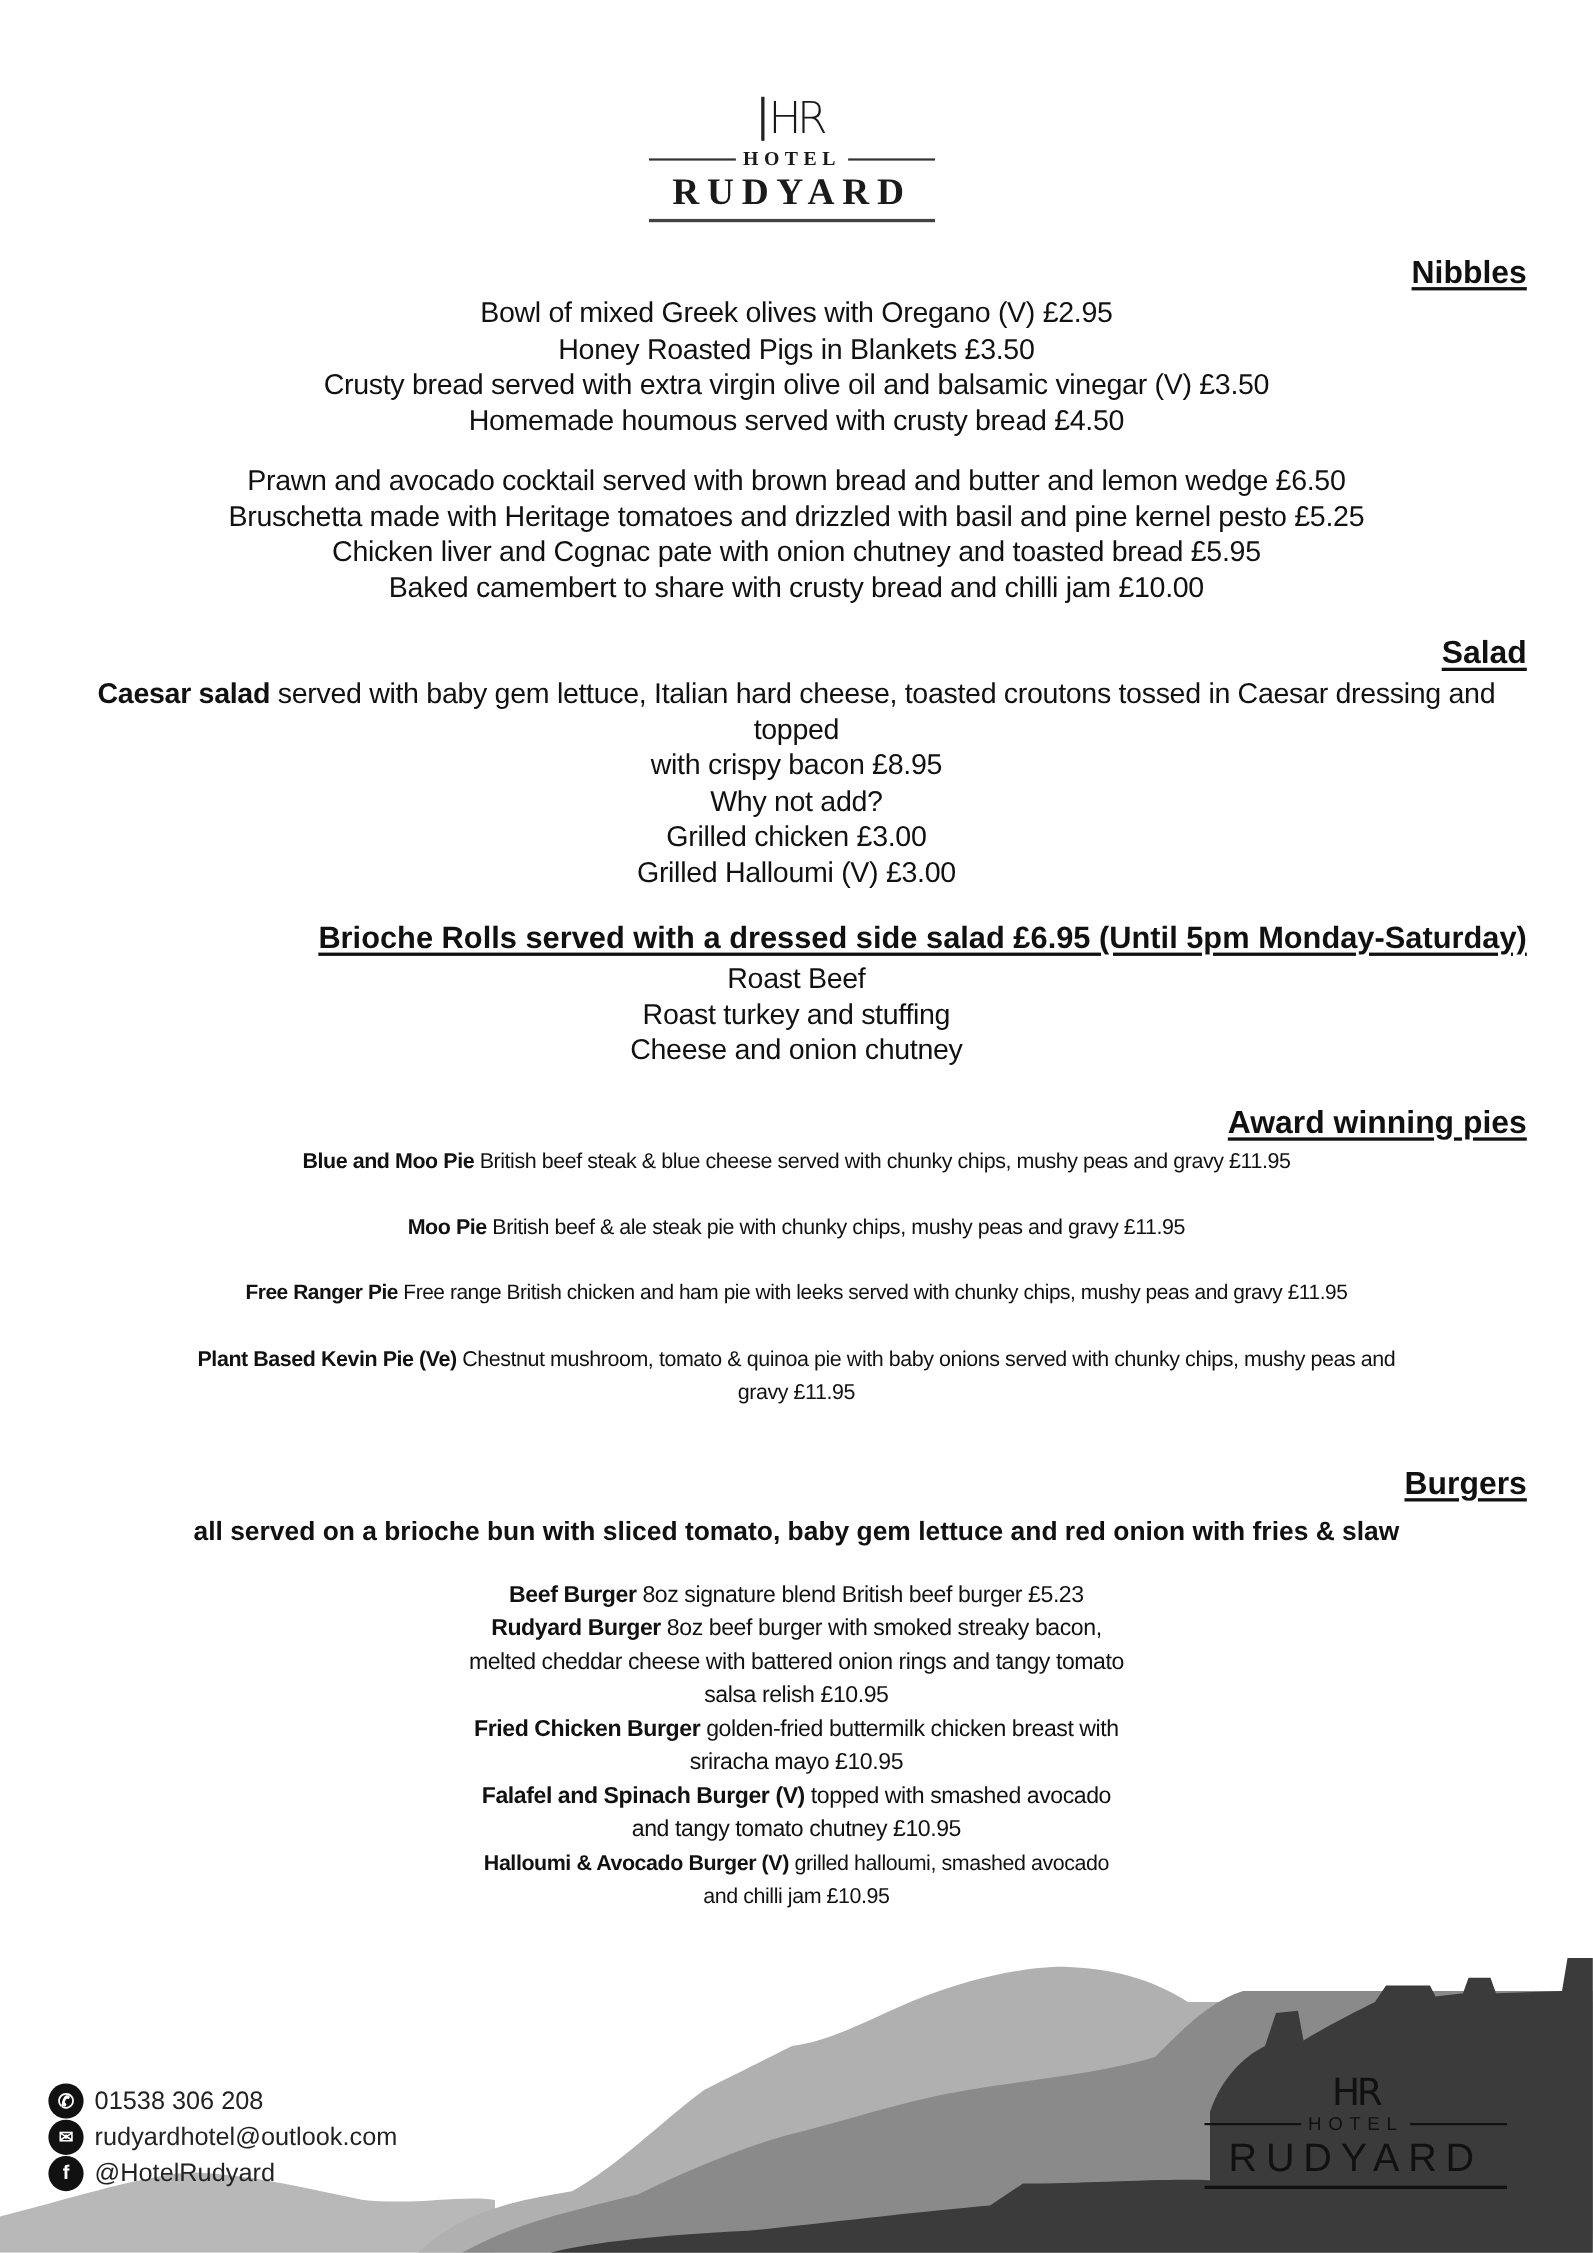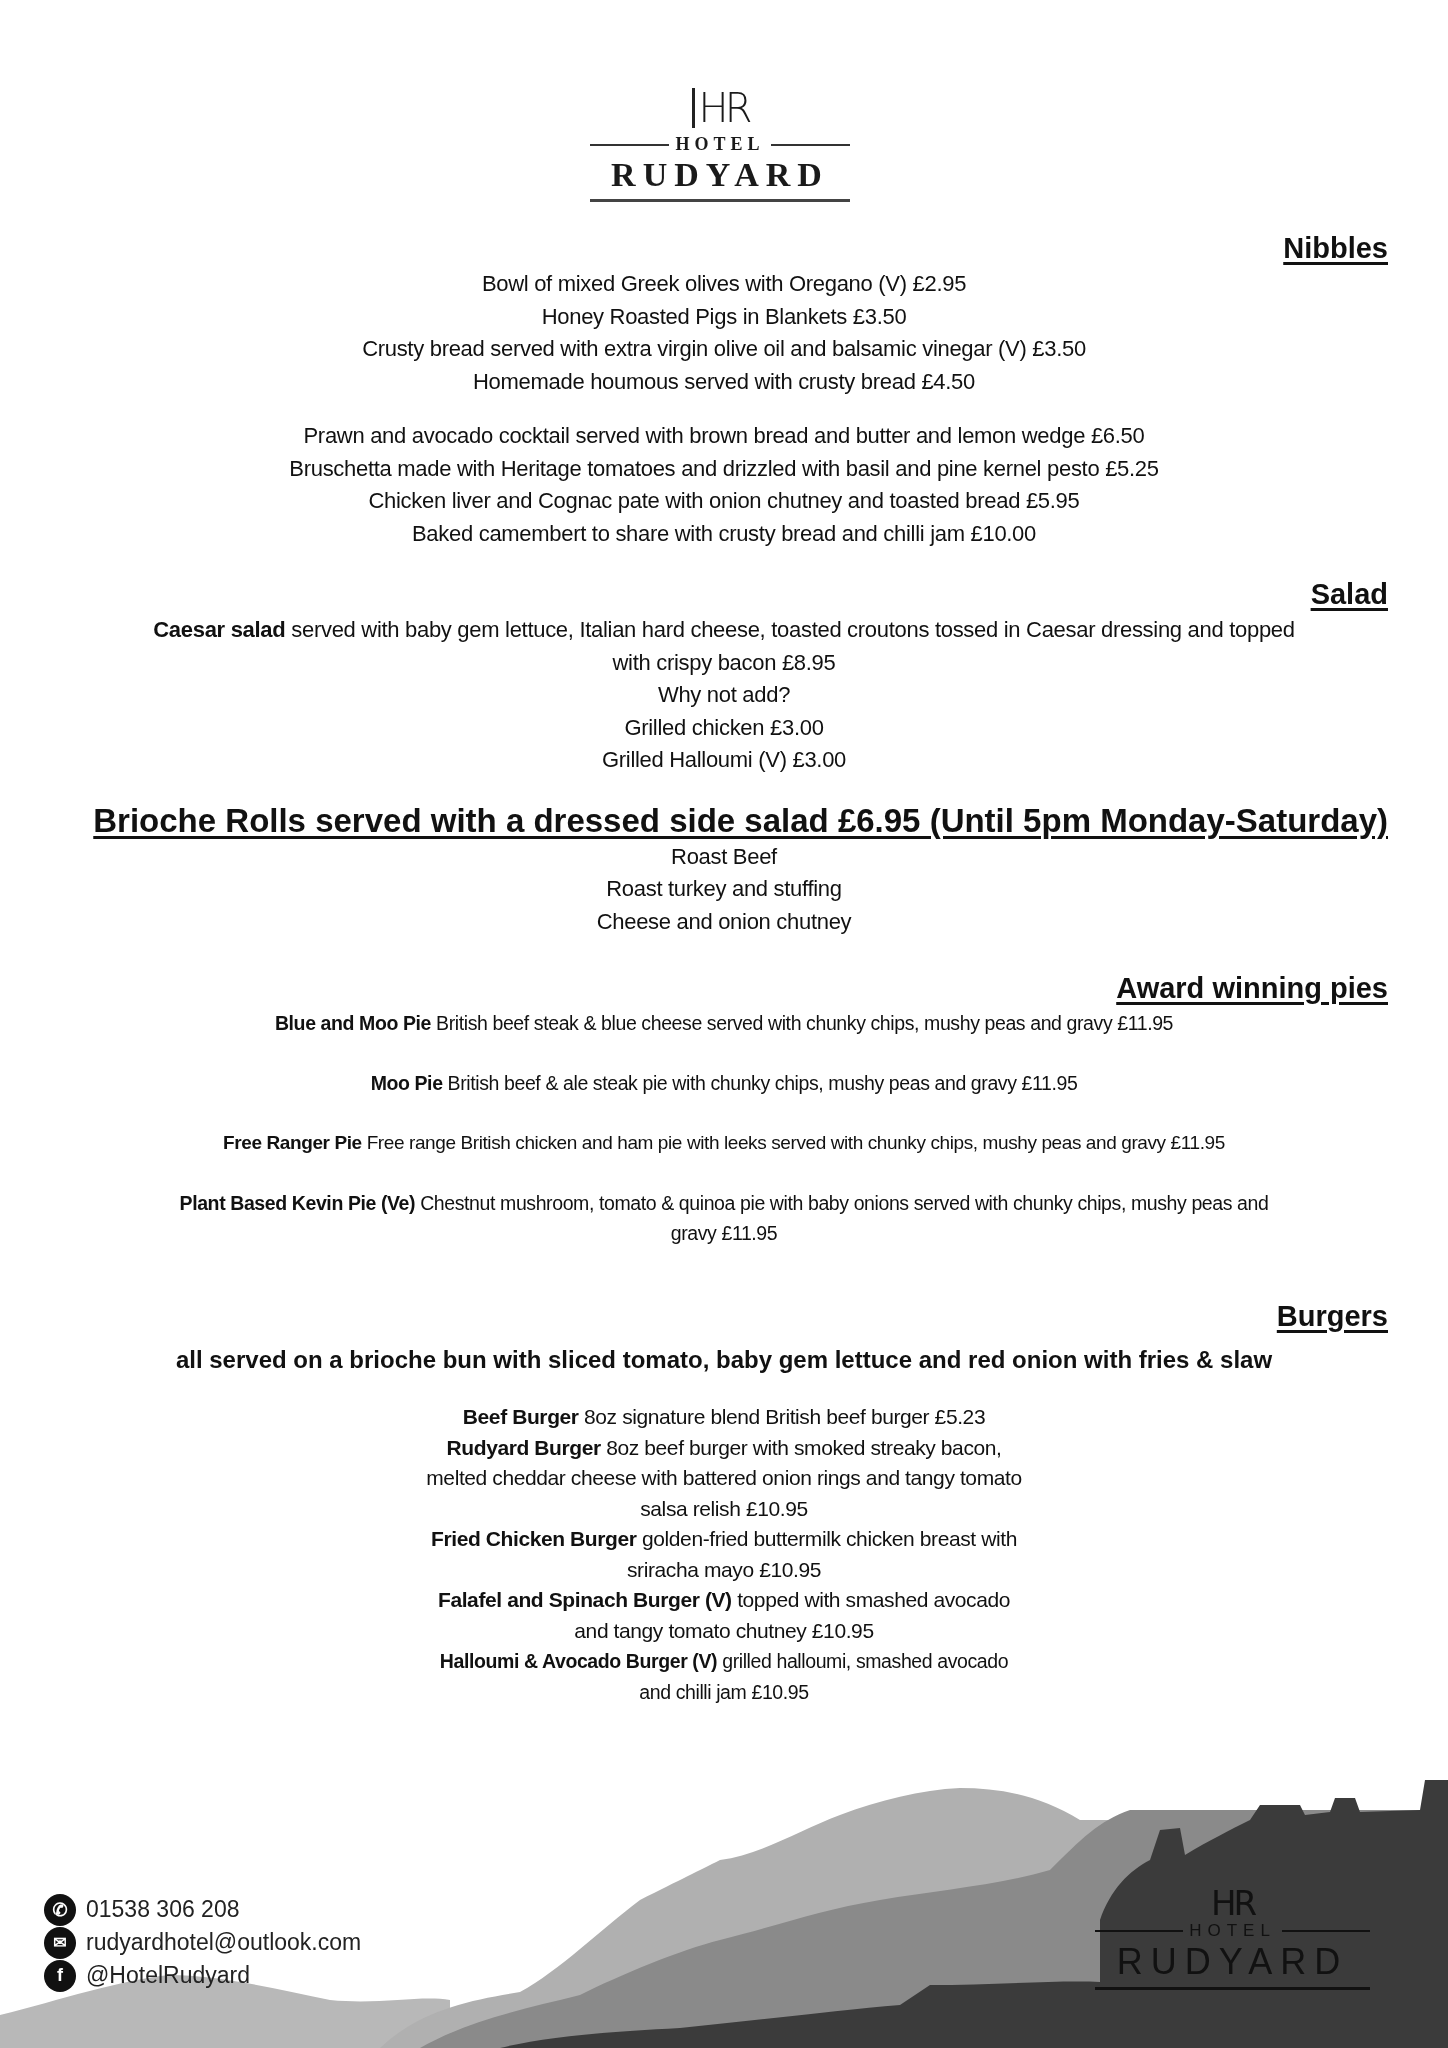--- a/index.html
+++ b/index.html
@@ -15,27 +15,27 @@
   .logo .hotel-row .rule { flex: 1; height: 2px; background: #333; }
   .logo .hotel-row .word { font-family: "Liberation Serif", serif; font-size: 18px; letter-spacing: 5px; padding: 0 6px; font-weight: bold; }
   .logo .rudyard { font-family: "Liberation Serif", serif; font-size: 34px; font-weight: bold; letter-spacing: 7px; line-height: 40px; margin-top: 0; }
   .logo .under { height: 3px; background: #444; margin-top: 4px; }
 
   
   .menu { position: absolute; left: 60px; top: 228px; width: 1328px; text-align: center;
           font-family: "Liberation Sans Narrow", "Liberation Sans", sans-serif; }
   .section { margin: 0; }
   .heading { font-weight: bold; font-size: 29px; text-decoration: underline; text-underline-offset: 4px; text-decoration-thickness: 3px; line-height: 40px; margin: 0; text-align: right; }
-  .line { font-size: 22px; line-height: 32.5px; margin: 0; letter-spacing: -0.3px; }
+  .line { font-size: 26px; line-height: 32.5px; margin: 0; letter-spacing: -0.3px; }
   .line b { font-weight: bold; }
   .sec-nibbles { margin-top: 0; }
   .sec-starters { margin-top: 22px; }
   .sec-salad { margin-top: 24px; }
   .sec-brioche { margin-top: 24px; }
-  .sec-brioche .heading { font-size: 33px; }
+  .sec-brioche .heading { font-size: 28px; }
   .sec-pies { margin-top: 30px; }
   .pie { font-size: 19.5px; line-height: 30px; margin: 0 0 30px 0; letter-spacing: -0.4px; }
   .pie .wrap { display:block; }
   .sec-burgers { margin-top: 48px; }
   .burger-sub { font-weight: bold; font-size: 24px; line-height: 40px; margin: 4px 0 0 0; }
   .burger-list { width: 600px; margin: 22px auto 0 auto; }
   .burger-list .line { font-size: 21px; line-height: 30.5px; font-family: "Liberation Sans", sans-serif; letter-spacing: -0.4px; }
 
   
   .landscape { position: absolute; left: 0; top: 1760px; width: 1448px; height: 288px; }

